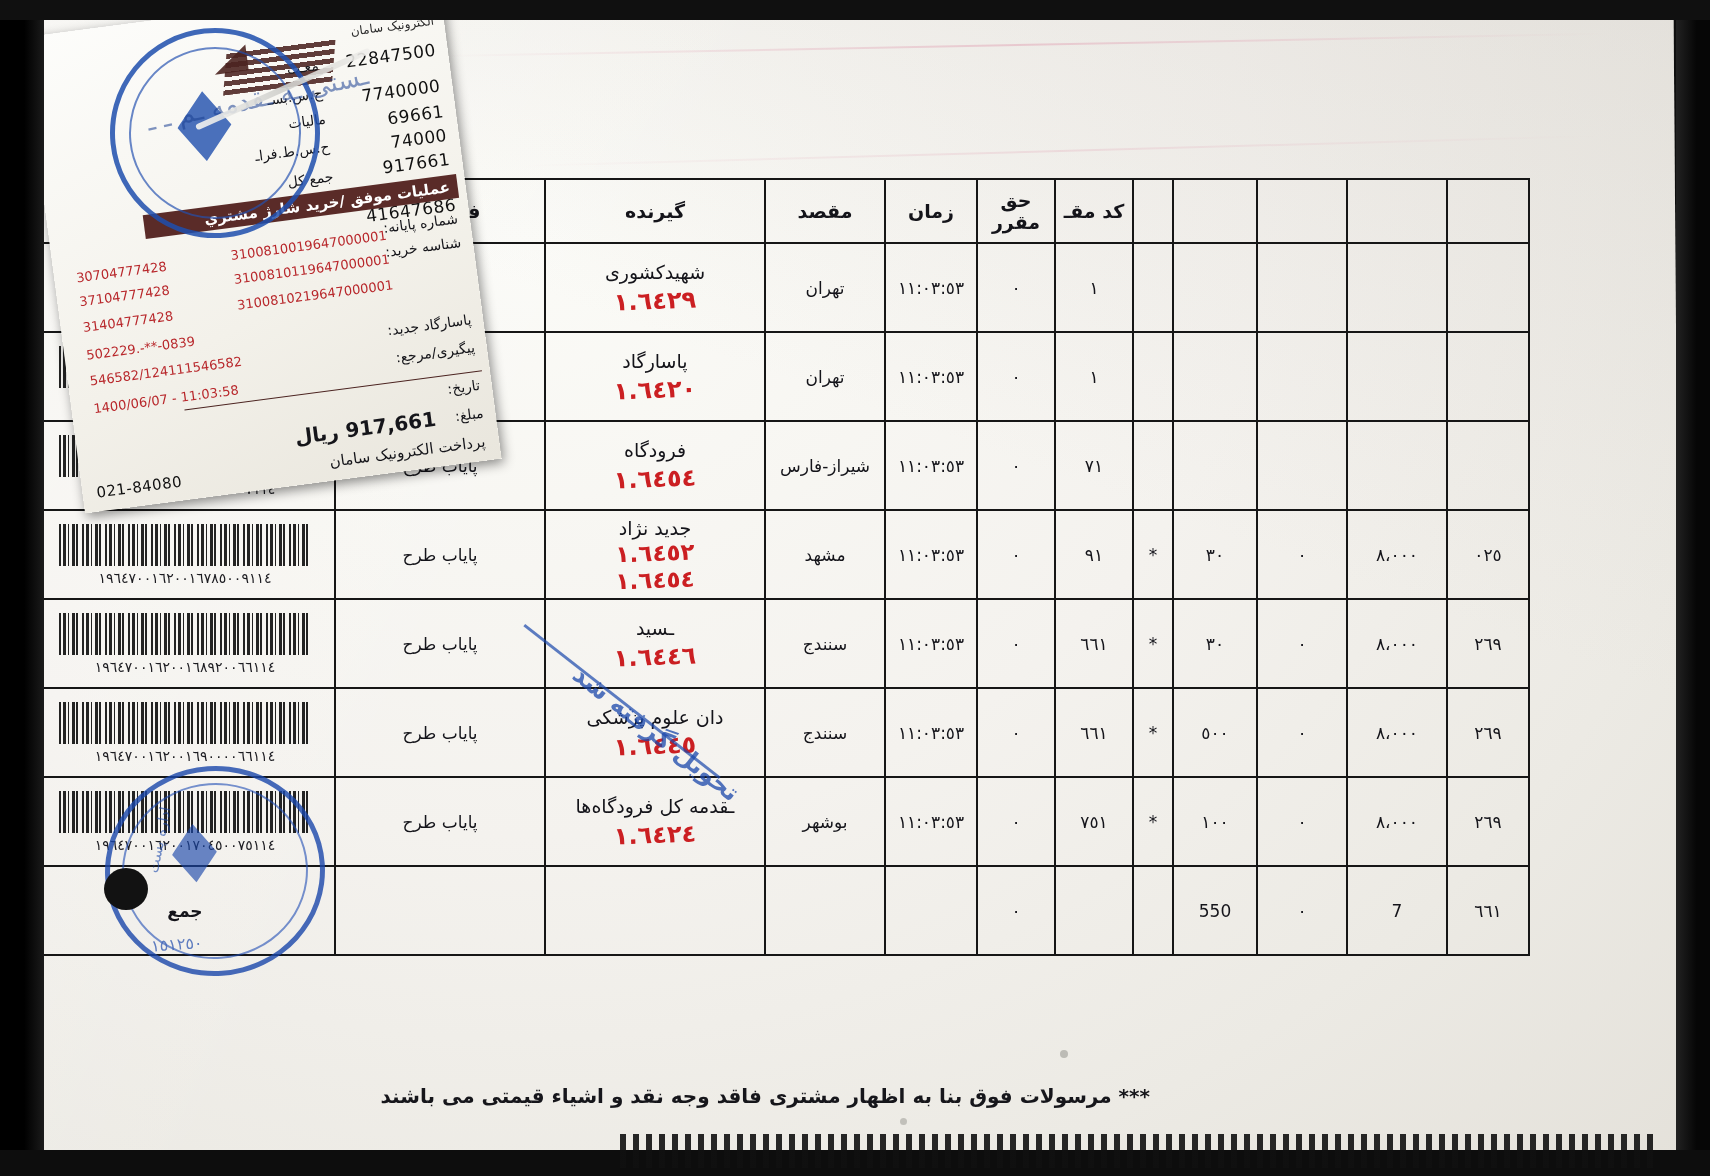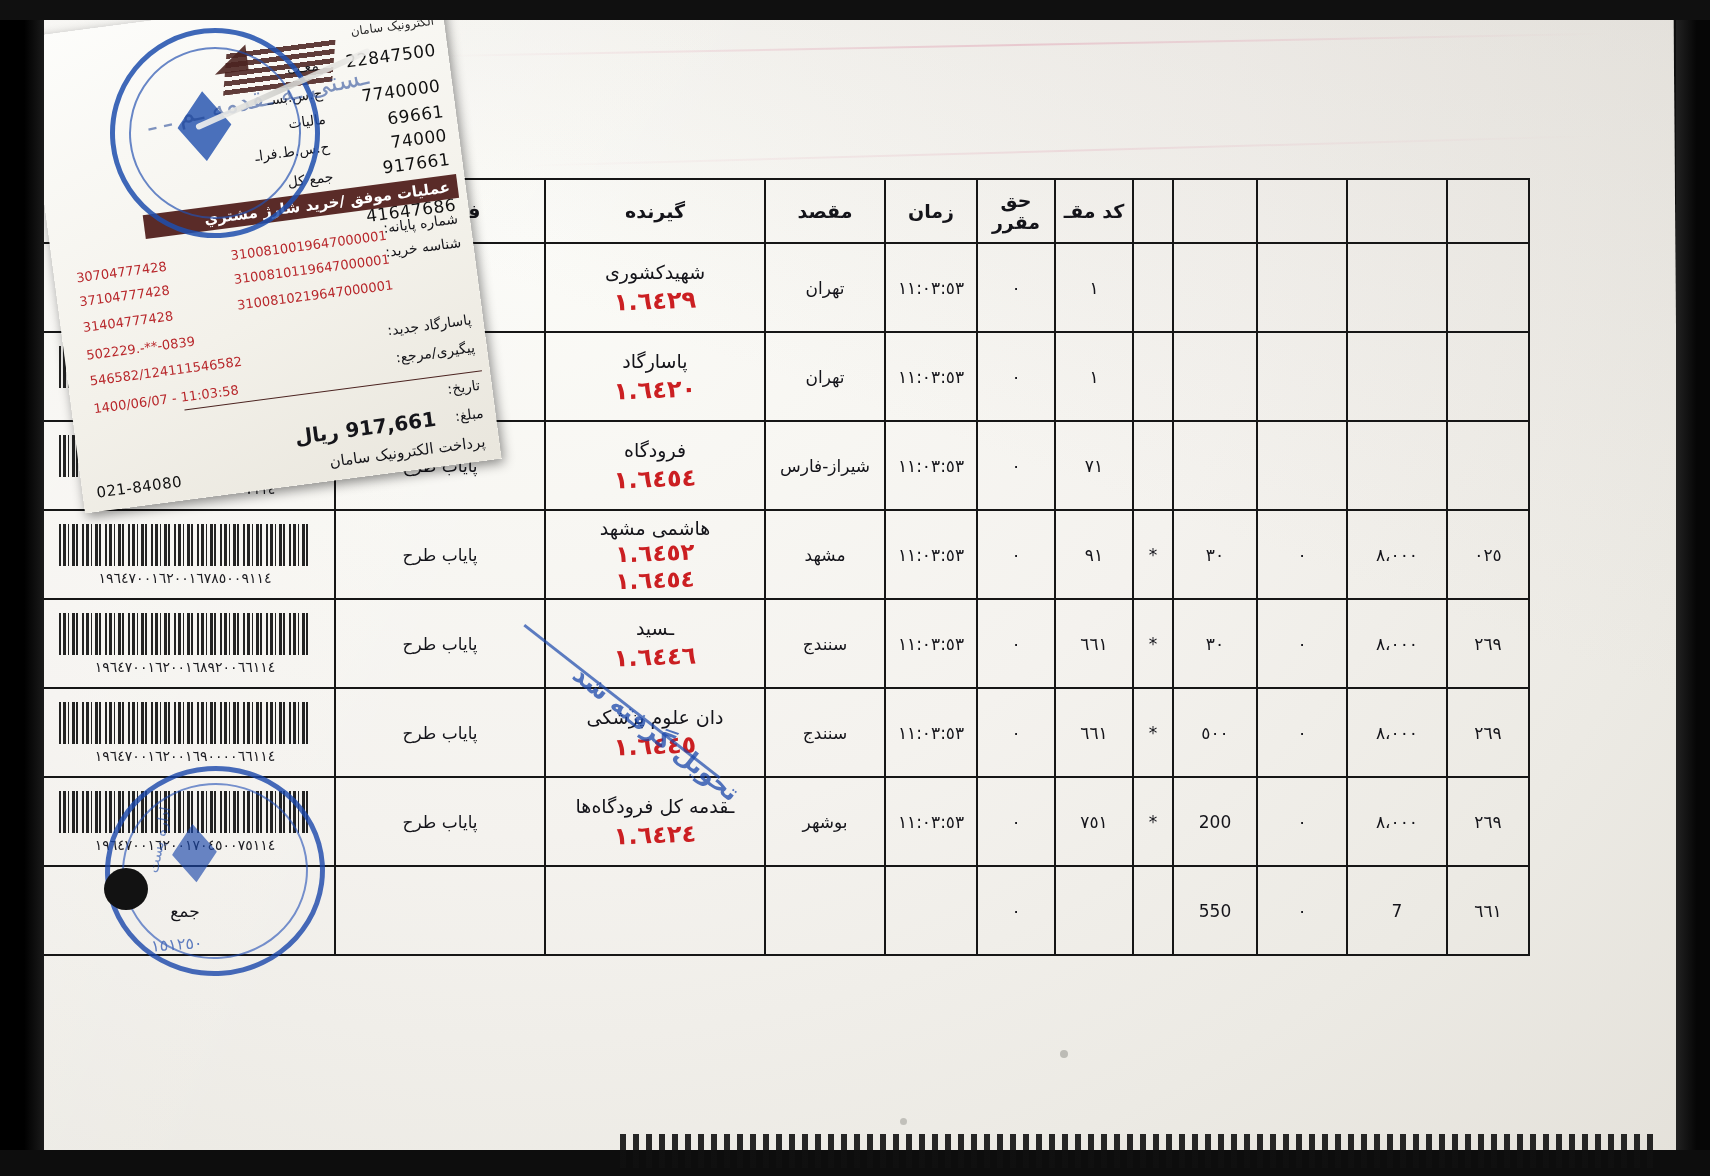--- a/index.html
+++ b/index.html
@@ -156,21 +156,21 @@
     font-weight: bold;
     margin-top: 4px;
     transform: rotate(-2deg);
     letter-spacing: 1px;
   }
   .hand-red.tight { margin-top: 1px; font-size: 23px; }
   .recv-name { font-size: 19px; }
 
   .sum-label {
     font-size: 20px;
-    font-weight: normal;
+    font-weight: bold;
   }
 
   .footnote {
     position: absolute;
     right: 560px;
     bottom: 68px;
     font-size: 20px;
     font-weight: bold;
     color: #16161b;
     white-space: nowrap;
@@ -480,21 +480,21 @@
         <td>٠٢٥</td>
         <td>٨،٠٠٠</td>
         <td>٠</td>
         <td>٣٠</td>
         <td>*</td>
         <td>٩١</td>
         <td>٠</td>
         <td>١١:٠٣:٥٣</td>
         <td>مشهد</td>
         <td>
-          <span class="recv-name">هاشمی مشهد</span>
+          <span class="recv-name">جدید نژاد</span>
           <span class="hand-red tight">١.٦٤٥٢</span>
           <span class="hand-red tight">١.٦٤٥٤</span>
         </td>
         <td>پایاب طرح</td>
         <td>
           <div class="barcode"></div>
           <div class="barnum">١٩٦٤٧٠٠١٦٢٠٠١٦٧٨٥٠٠٩١١٤</div>
         </td>
         <td>٤</td>
       </tr>
@@ -540,21 +540,21 @@
           <div class="barcode"></div>
           <div class="barnum">١٩٦٤٧٠٠١٦٢٠٠١٦٩٠٠٠٠٦٦١١٤</div>
         </td>
         <td>٦</td>
       </tr>
 
       <tr>
         <td>٢٦٩</td>
         <td>٨،٠٠٠</td>
         <td>٠</td>
-        <td>200</td>
+        <td>١٠٠</td>
         <td>*</td>
         <td>٧٥١</td>
         <td>٠</td>
         <td>١١:٠٣:٥٣</td>
         <td>بوشهر</td>
         <td>
           <span class="recv-name">ـقدمه کل فرودگاه‌ها</span>
           <span class="hand-red">١.٦٤٢٤</span>
         </td>
         <td>پایاب طرح</td>
@@ -576,20 +576,21 @@
         <td></td>
         <td></td>
         <td></td>
         <td></td>
         <td class="sum-label">جمع</td>
         <td></td>
       </tr>
     </tbody>
   </table>
 
+  <div class="footnote">*** مرسولات فوق  بنا به اظهار مشتری فاقد وجه نقد و اشیاء قیمتی می باشند</div>
 
   <div class="receipt">
     <div class="r-small" style="right:10px; top:12px;">٠٢١  ٨٤٠٨٠</div>
     <div class="r-small" style="right:10px; top:30px;">الکترونیک سامان</div>
 
     <div class="r-logo-tri"></div>
     <div class="r-logo-blk"></div>
 
     <div class="r-num" style="right:12px; top:56px;">22847500</div>
     <div class="r-num" style="right:12px; top:92px;">7740000</div>

